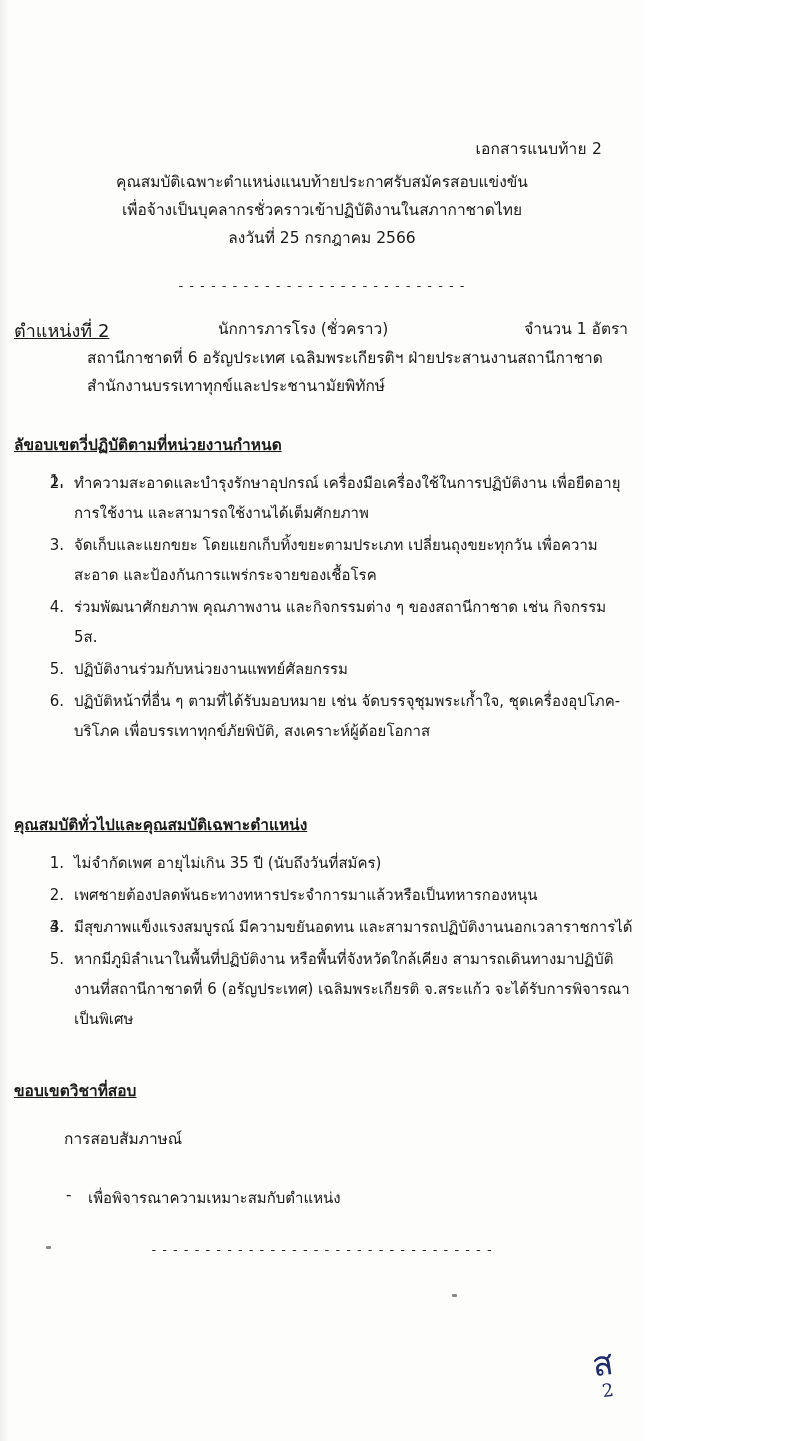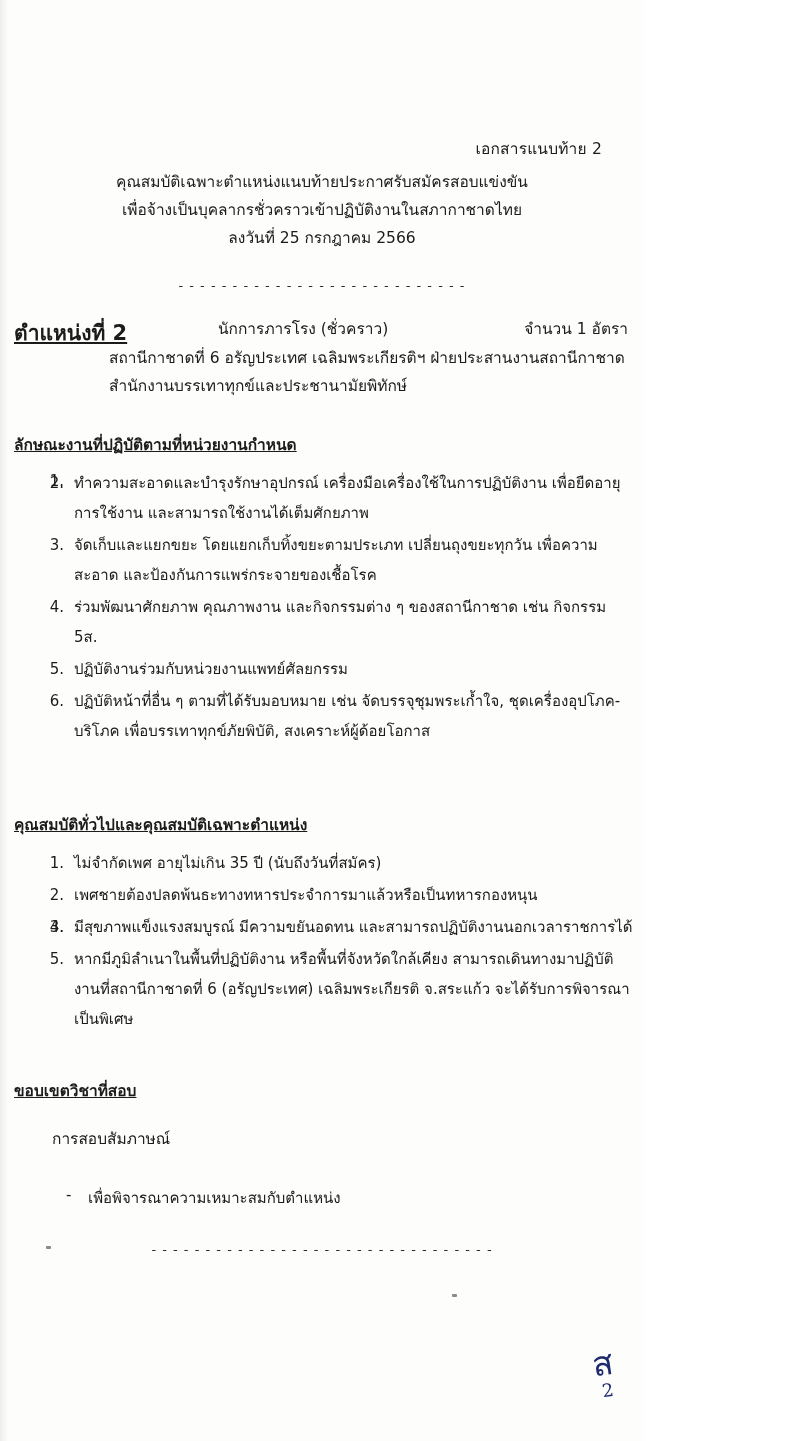--- a/index.html
+++ b/index.html
@@ -54,39 +54,39 @@
     top: 316px;
   }
   .pos-row {
     position: relative;
     height: 28px;
   }
   .pos-label {
     position: absolute;
     left: 0;
     top: 0;
-    font-size: 21px;
-    font-weight: bold;
+    font-size: 18px;
+    font-weight: normal;
     text-decoration: underline;
   }
   .pos-value {
     position: absolute;
     left: 181px;
     top: 0;
     font-size: 15.5px;
     margin-left: 23px;
   }
   .pos-count {
     position: absolute;
     right: 0;
     top: 0;
     font-size: 15.5px;
   }
   .pos-sub {
-    margin-left: 95px;
+    margin-left: 73px;
     font-size: 15.5px;
     line-height: 28px;
   }
   .section-heading {
     position: absolute;
     left: 14px;
     font-size: 15.5px;
     font-weight: bold;
     text-decoration: underline;
   }
@@ -108,21 +108,21 @@
   .list li .num {
     position: absolute;
     left: 12px;
     top: 0;
     width: 26px;
     text-align: right;
     font-size: 15px;
   }
   .exam-sub {
     position: absolute;
-    left: 52px;
+    left: 64px;
     font-size: 15.5px;
   }
   .exam-item {
     position: absolute;
     left: 88px;
     font-size: 15px;
   }
   .exam-item .dash {
     position: absolute;
     left: -22px;
@@ -185,21 +185,21 @@
   <div class="pos-block">
     <div class="pos-row">
       <span class="pos-label">ตำแหน่งที่ 2</span>
       <span class="pos-value">นักการภารโรง (ชั่วคราว)</span>
       <span class="pos-count">จำนวน  1  อัตรา</span>
     </div>
     <div class="pos-sub">สถานีกาชาดที่ 6 อรัญประเทศ เฉลิมพระเกียรติฯ ฝ่ายประสานงานสถานีกาชาด</div>
     <div class="pos-sub">สำนักงานบรรเทาทุกข์และประชานามัยพิทักษ์</div>
   </div>
 
-  <div class="section-heading" style="top:432px;">ลักษณะงานที่ปฏิบัติตามที่หน่วยงานกำหนด</div>
+  <div class="section-heading" style="top:432px;">ลัขอบเขตวี่ปฏิบัติตามที่หน่วยงานกำหนด</div>
   <ul class="list" style="top:466px;">
     <li><span class="num">1.</span></li>
     <li><span class="num">2.</span><span>ทำความสะอาดและบำรุงรักษาอุปกรณ์ เครื่องมือเครื่องใช้ในการปฏิบัติงาน เพื่อยืดอายุการใช้งาน และสามารถใช้งานได้เต็มศักยภาพ</span></li>
     <li><span class="num">3.</span><span>จัดเก็บและแยกขยะ โดยแยกเก็บทิ้งขยะตามประเภท เปลี่ยนถุงขยะทุกวัน เพื่อความสะอาด และป้องกันการแพร่กระจายของเชื้อโรค</span></li>
     <li><span class="num">4.</span><span>ร่วมพัฒนาศักยภาพ คุณภาพงาน และกิจกรรมต่าง ๆ ของสถานีกาชาด เช่น กิจกรรม 5ส.</span></li>
     <li><span class="num">5.</span><span>ปฏิบัติงานร่วมกับหน่วยงานแพทย์ศัลยกรรม</span></li>
     <li><span class="num">6.</span><span>ปฏิบัติหน้าที่อื่น ๆ ตามที่ได้รับมอบหมาย เช่น จัดบรรจุชุมพระเก้ำใจ, ชุดเครื่องอุปโภค-บริโภค เพื่อบรรเทาทุกข์ภัยพิบัติ, สงเคราะห์ผู้ด้อยโอกาส</span></li>
   </ul>
 
   <div class="section-heading" style="top:812px;text-align:right;">คุณสมบัติทั่วไปและคุณสมบัติเฉพาะตำแหน่ง</div>

